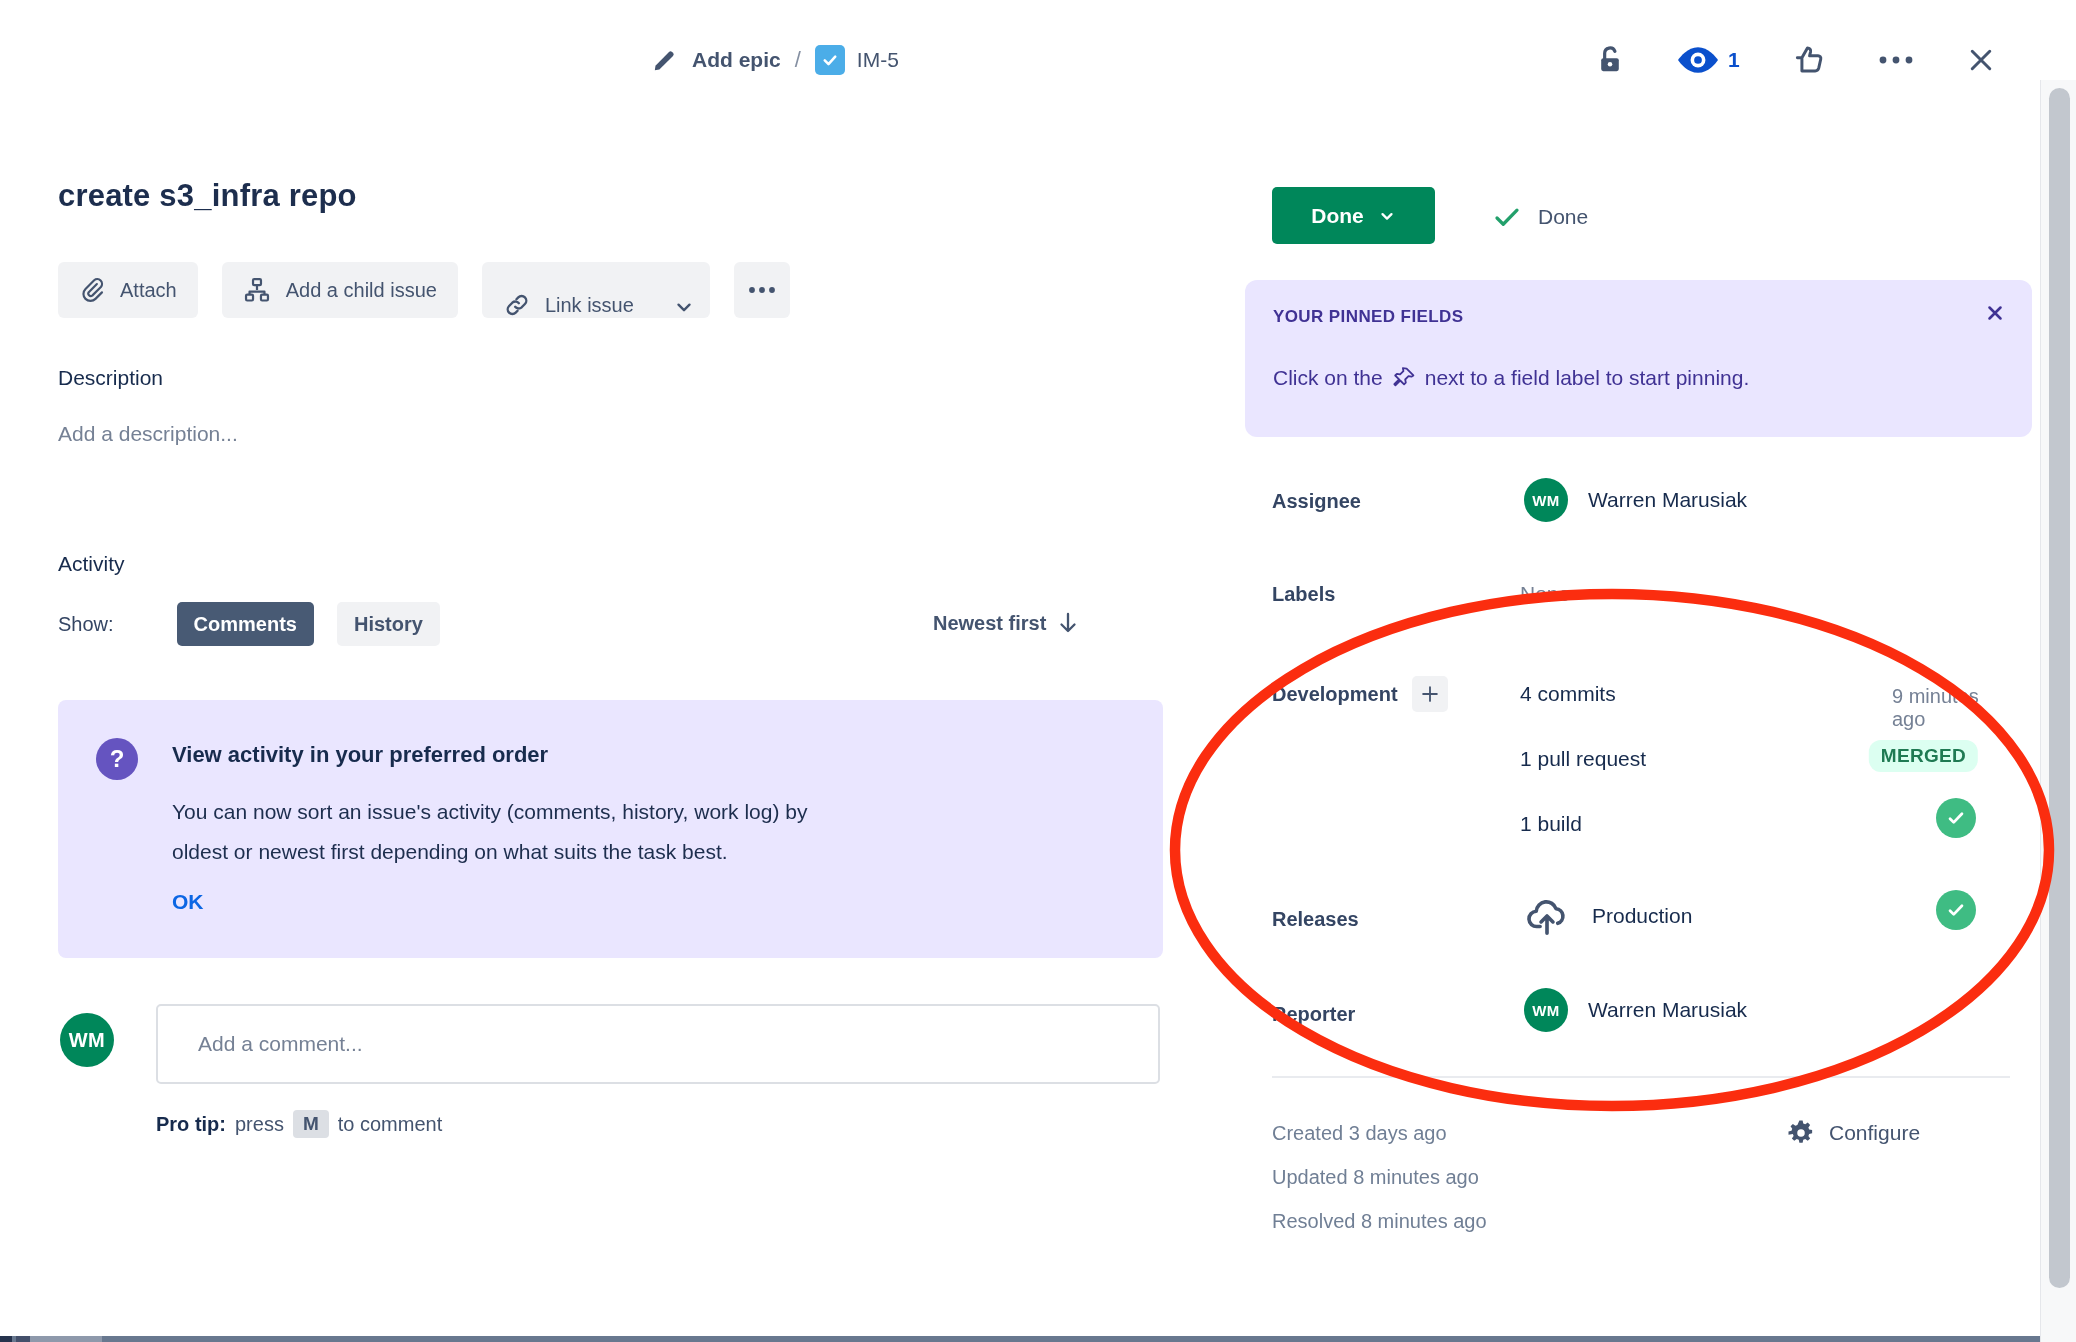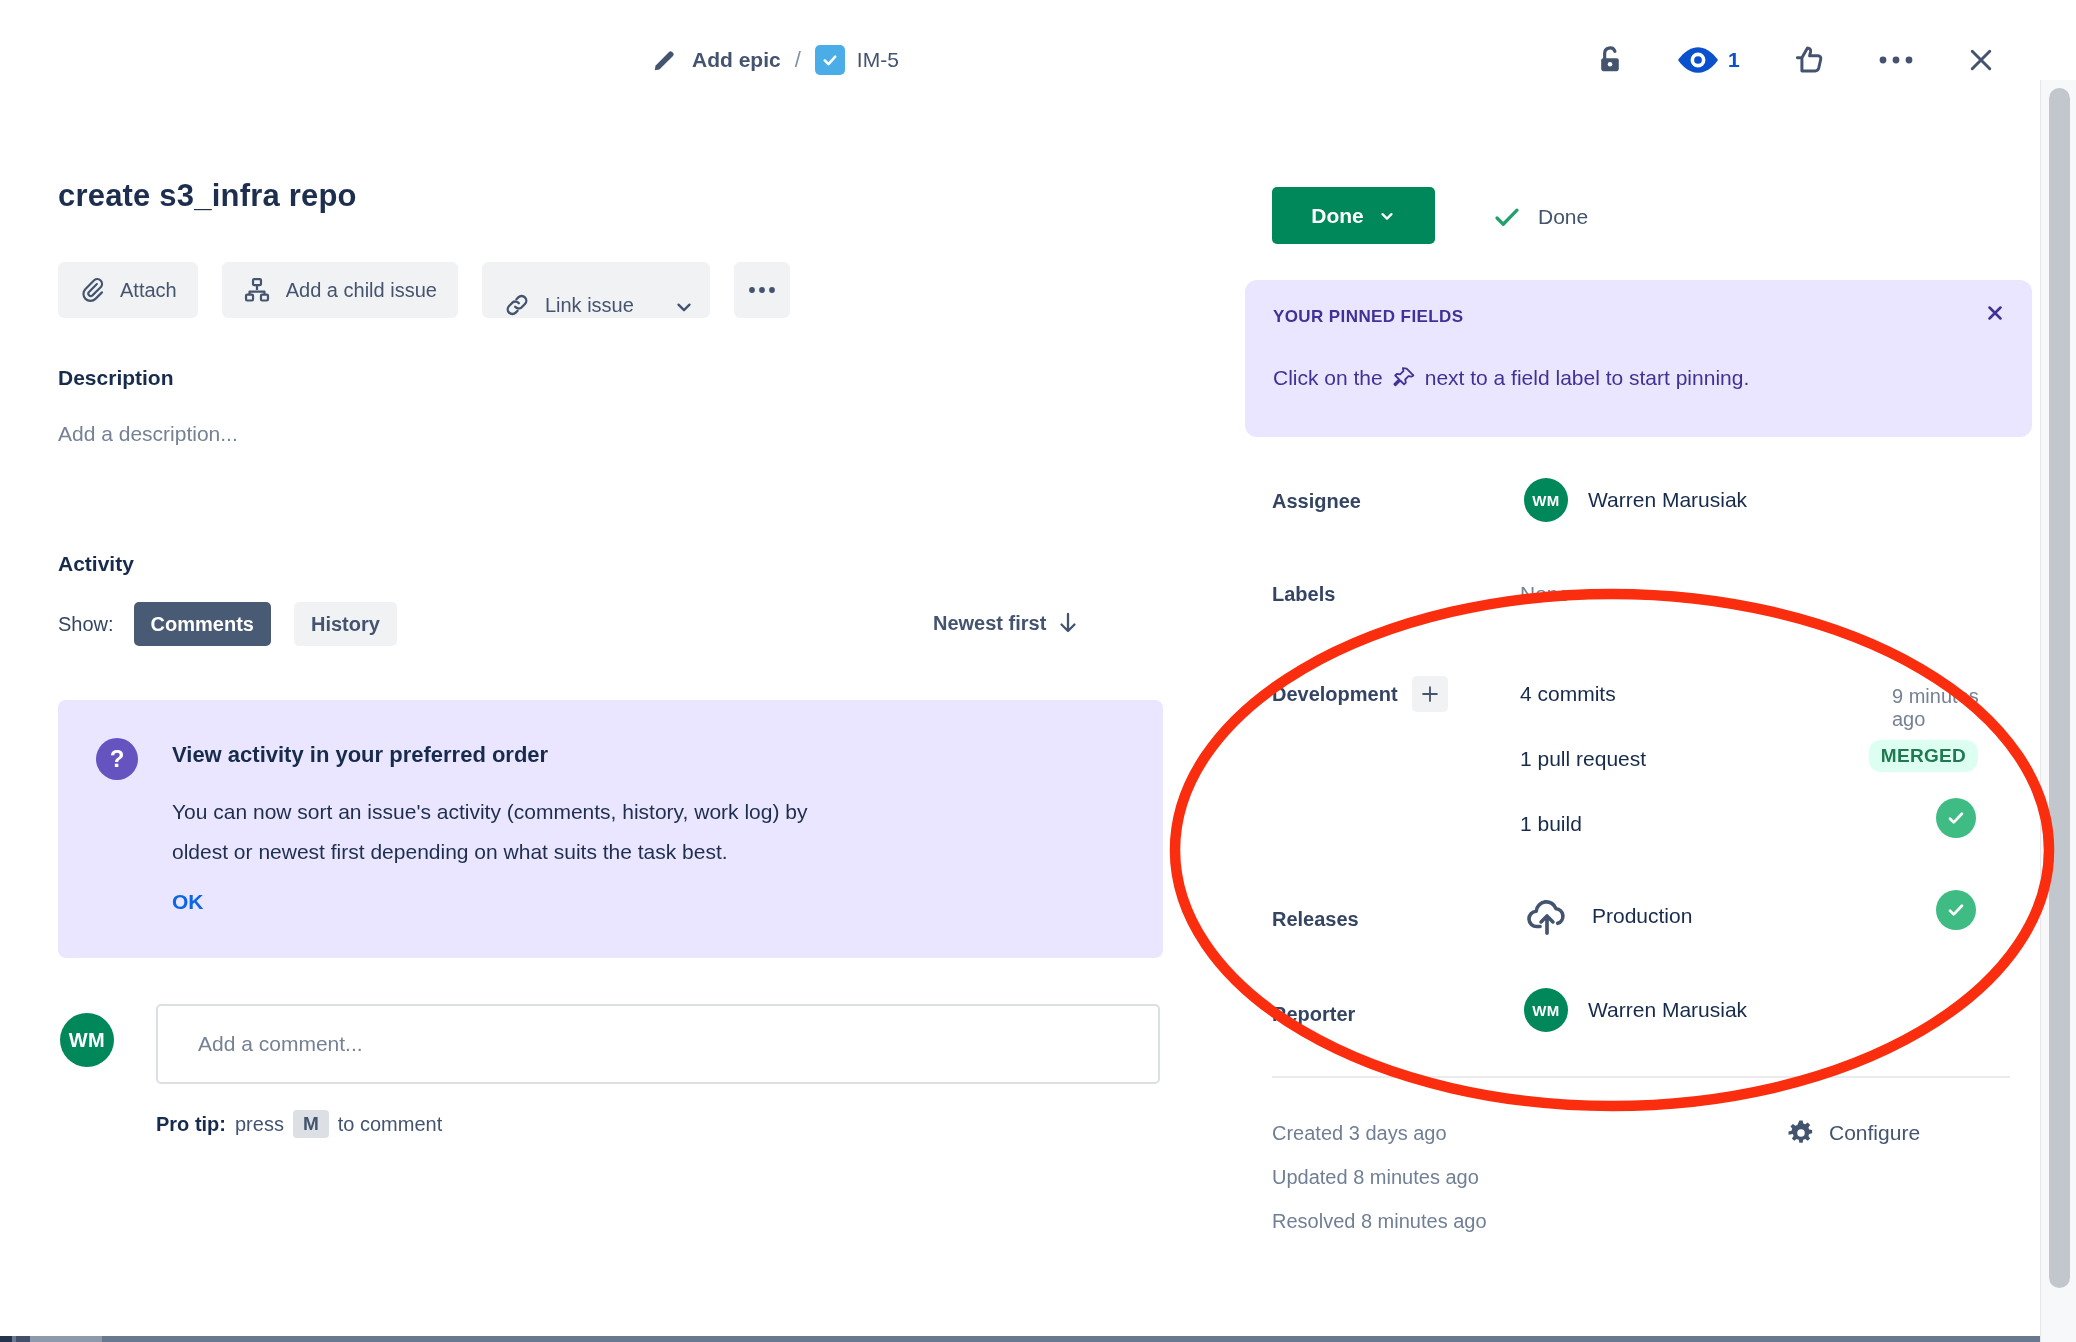--- a/index.html
+++ b/index.html
@@ -20,21 +20,21 @@
   .issue-title{font-size:31px;font-weight:600;color:#1D2E4E;letter-spacing:.2px}
   .btn{display:inline-flex;align-items:center;gap:15px;background:#F1F2F4;border-radius:6px;height:56px;
        padding:0 21px;color:#44546F;font-size:20px;font-weight:500;cursor:pointer;white-space:nowrap}
   .btn .icon{color:#44546F}
   .btn-split{display:inline-flex;align-items:flex-end;background:#F1F2F4;border-radius:6px;height:56px;cursor:pointer}
   .btn-split .main{display:inline-flex;align-items:center;gap:15px;padding:0 22px;color:#44546F;font-size:20px;font-weight:500}
   .btn-split .divider{width:2px;background:#D8DCE3;margin:0}
   .btn-split .chev{display:inline-flex;align-items:center;justify-content:center;width:52px;color:#44546F}
   .btn-sq{width:56px;height:56px;padding:0;justify-content:center;gap:0}
   
-  .section-h{font-size:21px;font-weight:700;color:#172B4D}
+  .section-h{font-size:21px;font-weight:400;color:#172B4D}
   .placeholder-text{font-size:21px;color:#758195}
   .show-label{font-size:20px;color:#344563}
   .pill{height:44px;border-radius:5px;display:inline-flex;align-items:center;padding:0 17px;font-size:20px;font-weight:600;cursor:pointer}
   .pill.sel{background:#485A74;color:#ffffff}
   .pill.unsel{background:#F1F2F4;color:#44546F}
   .sort-ctl{font-size:20px;font-weight:600;color:#44546F;display:flex;align-items:center;gap:10px;cursor:pointer}
   
   .banner{background:#EAE6FF;border-radius:8px}
   .banner-title{font-size:22px;font-weight:700;color:#172B4D}
   .banner-body{font-size:21px;color:#1D2E4E;line-height:40px}
@@ -174,21 +174,21 @@
           </svg>
       </span>
     </span>
   </div>
 
   <div class="abs section-h" style="left:58px;top:366px">Description</div>
   <div class="abs placeholder-text" style="left:58px;top:422px">Add a description...</div>
 
   <div class="abs section-h" style="left:58px;top:552px">Activity</div>
   <div class="abs row" style="left:58px;top:602px;height:44px;gap:0">
-    <span class="show-label" style="margin-right:20px">Show:</span>
+    <span class="show-label" style="margin-right:63px">Show:</span>
     <span class="pill sel" style="margin-right:23px">Comments</span>
     <span class="pill unsel">History</span>
   </div>
   <div class="abs sort-ctl" style="left:933px;top:610px">
     <span>Newest first</span>
     <span class="icon">
       <svg width="24" height="26" viewBox="0 0 24 26">
           <path d="M12 4v16M5.5 14.5 12 21l6.5-6.5" fill="none" stroke="currentColor" stroke-width="2.3" stroke-linecap="round" stroke-linejoin="round"></path>
         </svg>
     </span>

